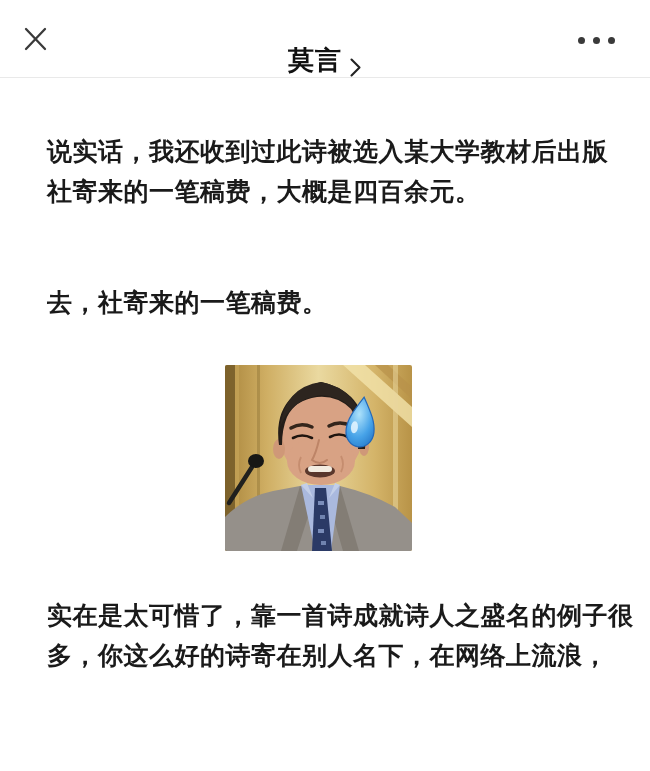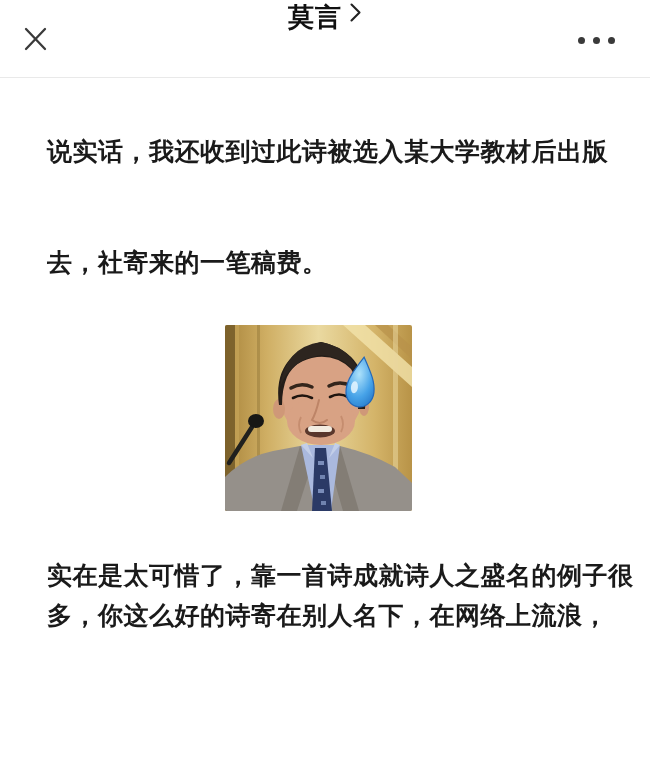--- a/index.html
+++ b/index.html
@@ -23,21 +23,21 @@
     border-bottom:1px solid var(--divider);
     background:var(--bg);
   }
   .close-btn{
     position:absolute;left:16px;top:20px;width:38px;height:40px;
     display:flex;align-items:center;justify-content:center;
     background:none;border:none;cursor:pointer;
   }
   .title-wrap{
     position:absolute;left:50%;top:0;height:78px;transform:translateX(-50%);
-    display:flex;align-items:flex-start;gap:7px;cursor:pointer;
+    display:flex;align-items:flex-end;gap:7px;cursor:pointer;
   }
   .title{
     font-size:26px;font-weight:600;color:#111;
     letter-spacing:1px;white-space:nowrap;
   }
   .chevron{display:flex;align-items:center;padding-top:2px;}
   .more-btn{
     position:absolute;right:28px;top:22px;height:36px;width:52px;
     display:flex;align-items:center;justify-content:center;gap:8px;
     background:none;border:none;cursor:pointer;
@@ -88,20 +88,21 @@
       <span class="dot"></span>
       <span class="dot"></span>
       <span class="dot"></span>
     </button>
   </div>
 
   <div class="article">
 
     <p class="para">
       <span class="line">说实话，我还收到过此诗被选入某大学教材后出版</span><br>
+      <span class="line">社寄来的一笔稿费，大概是四百余元。</span>
     </p>
 
     <p class="para">
       <br>
       <span class="line">去，社寄来的一笔稿费。</span>
     </p>
 
     <div class="photo-wrap">
       <svg width="187" height="186" viewBox="0 0 187 186" role="img">
         <defs>

